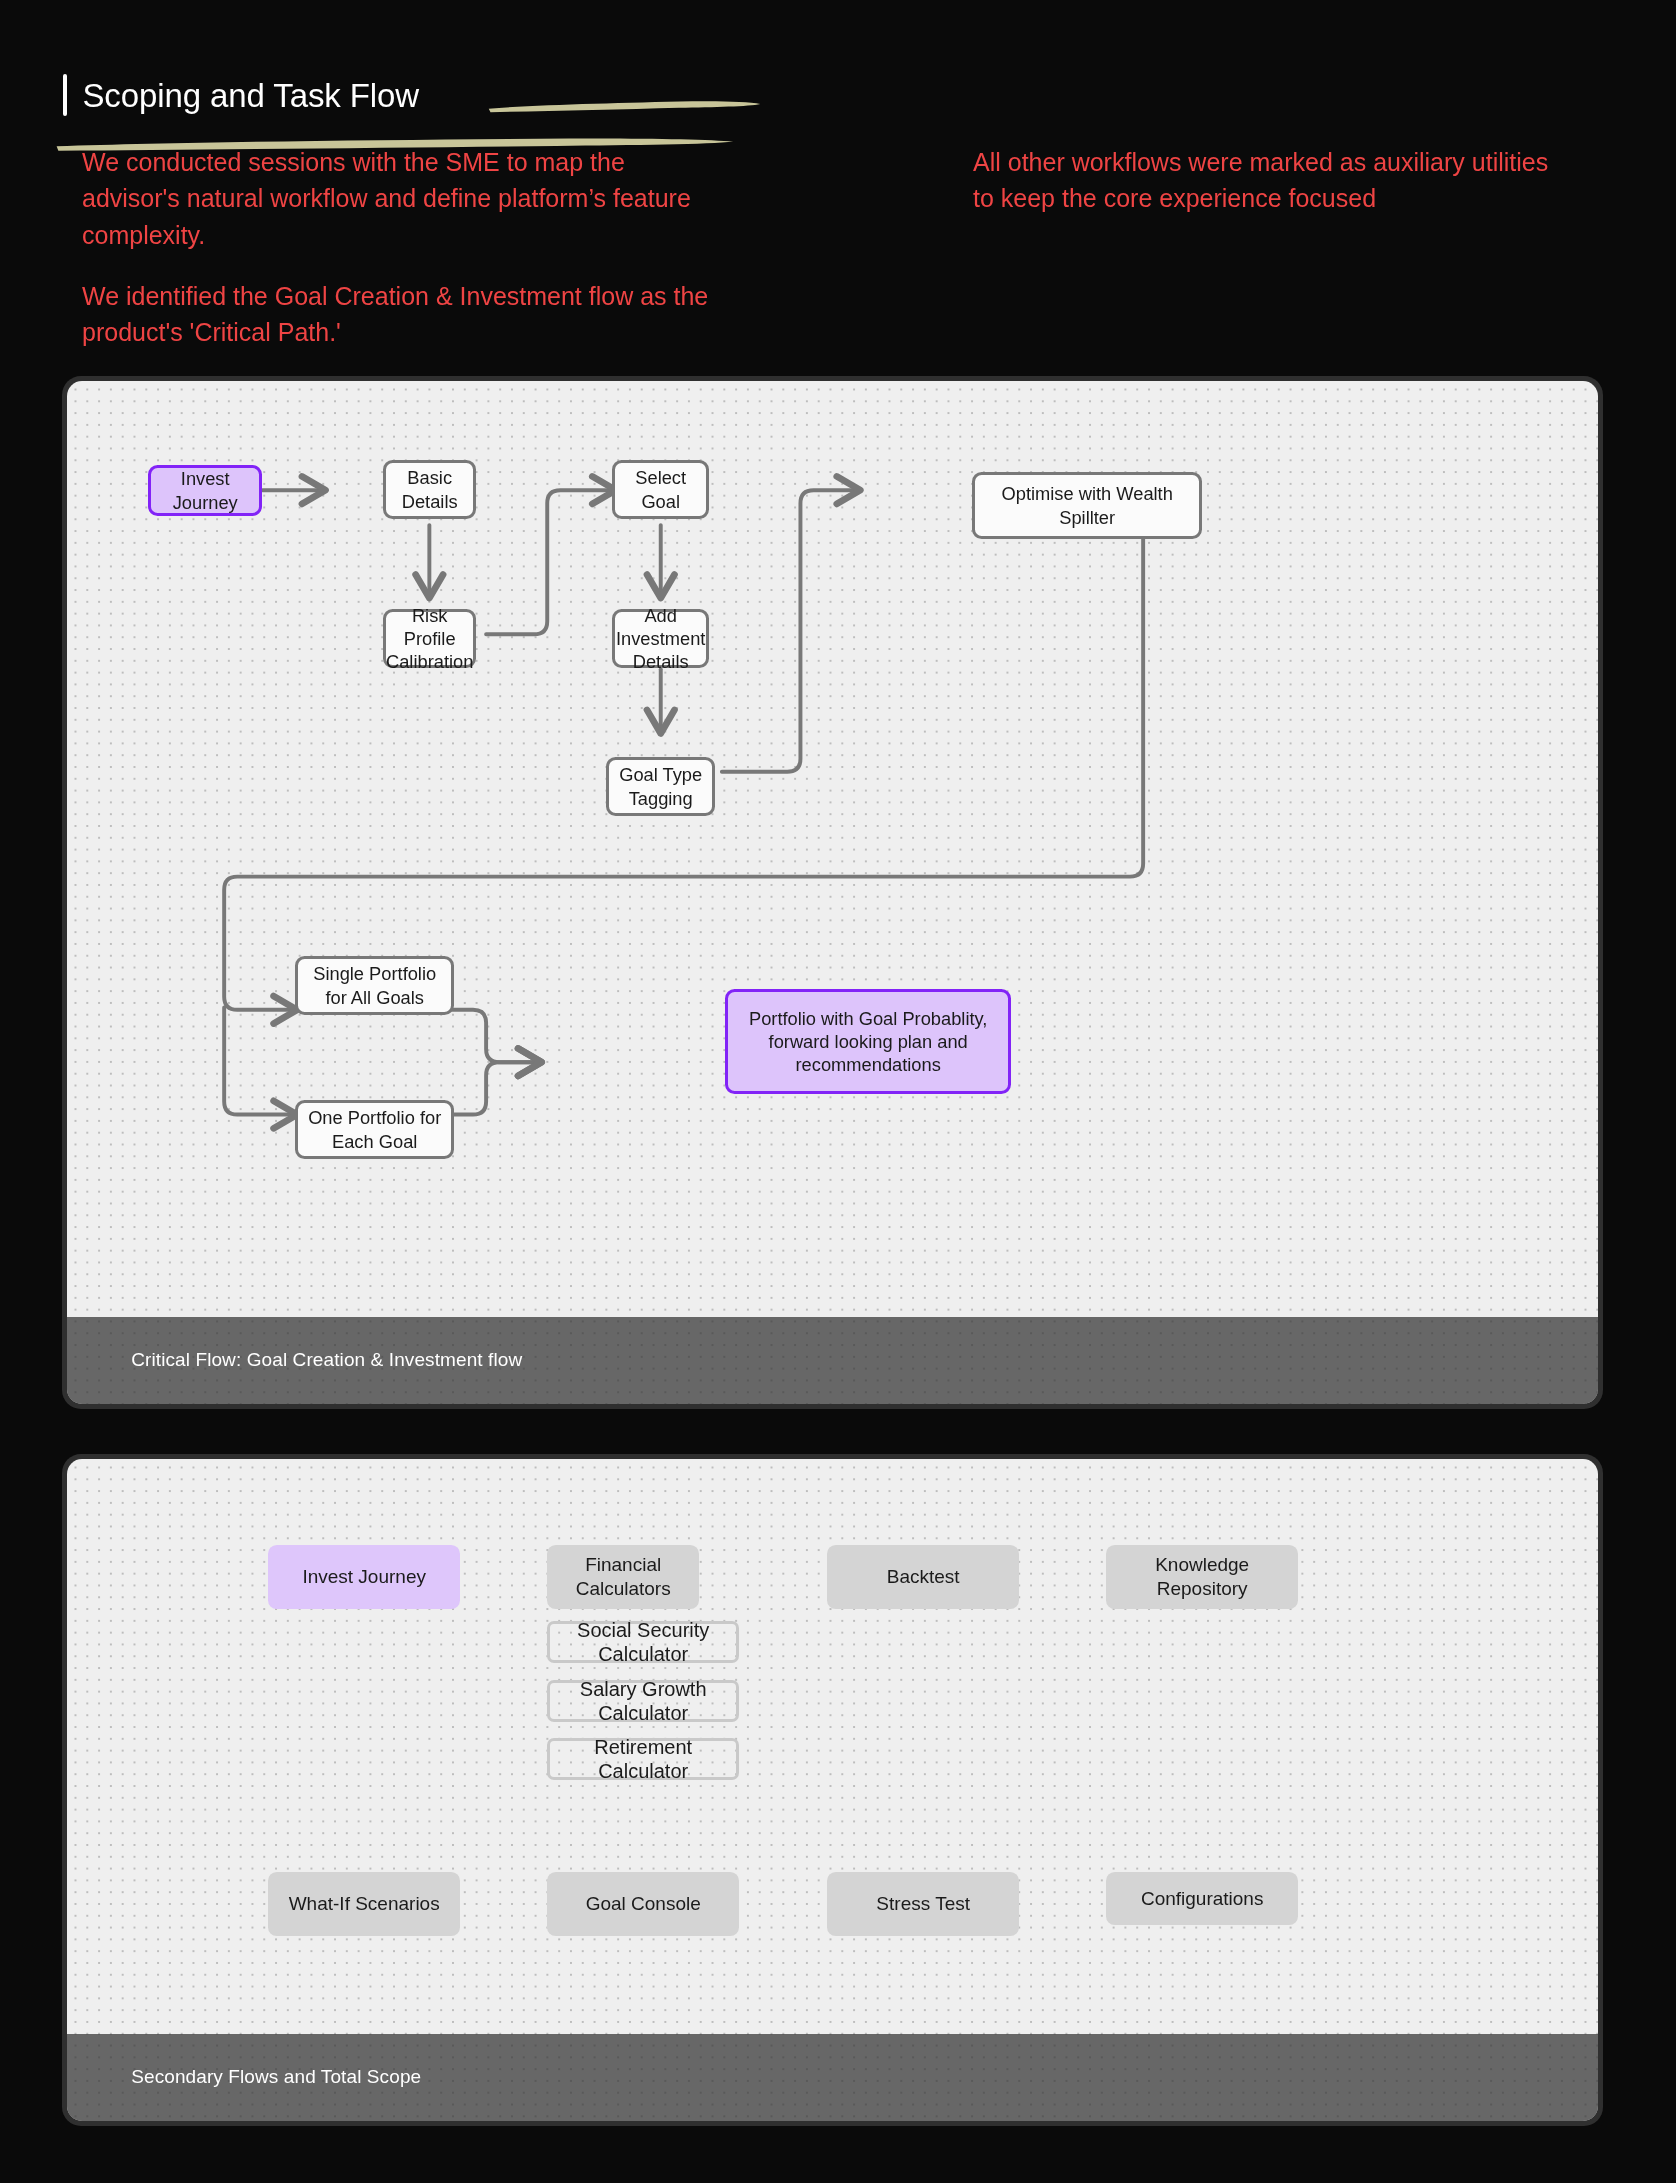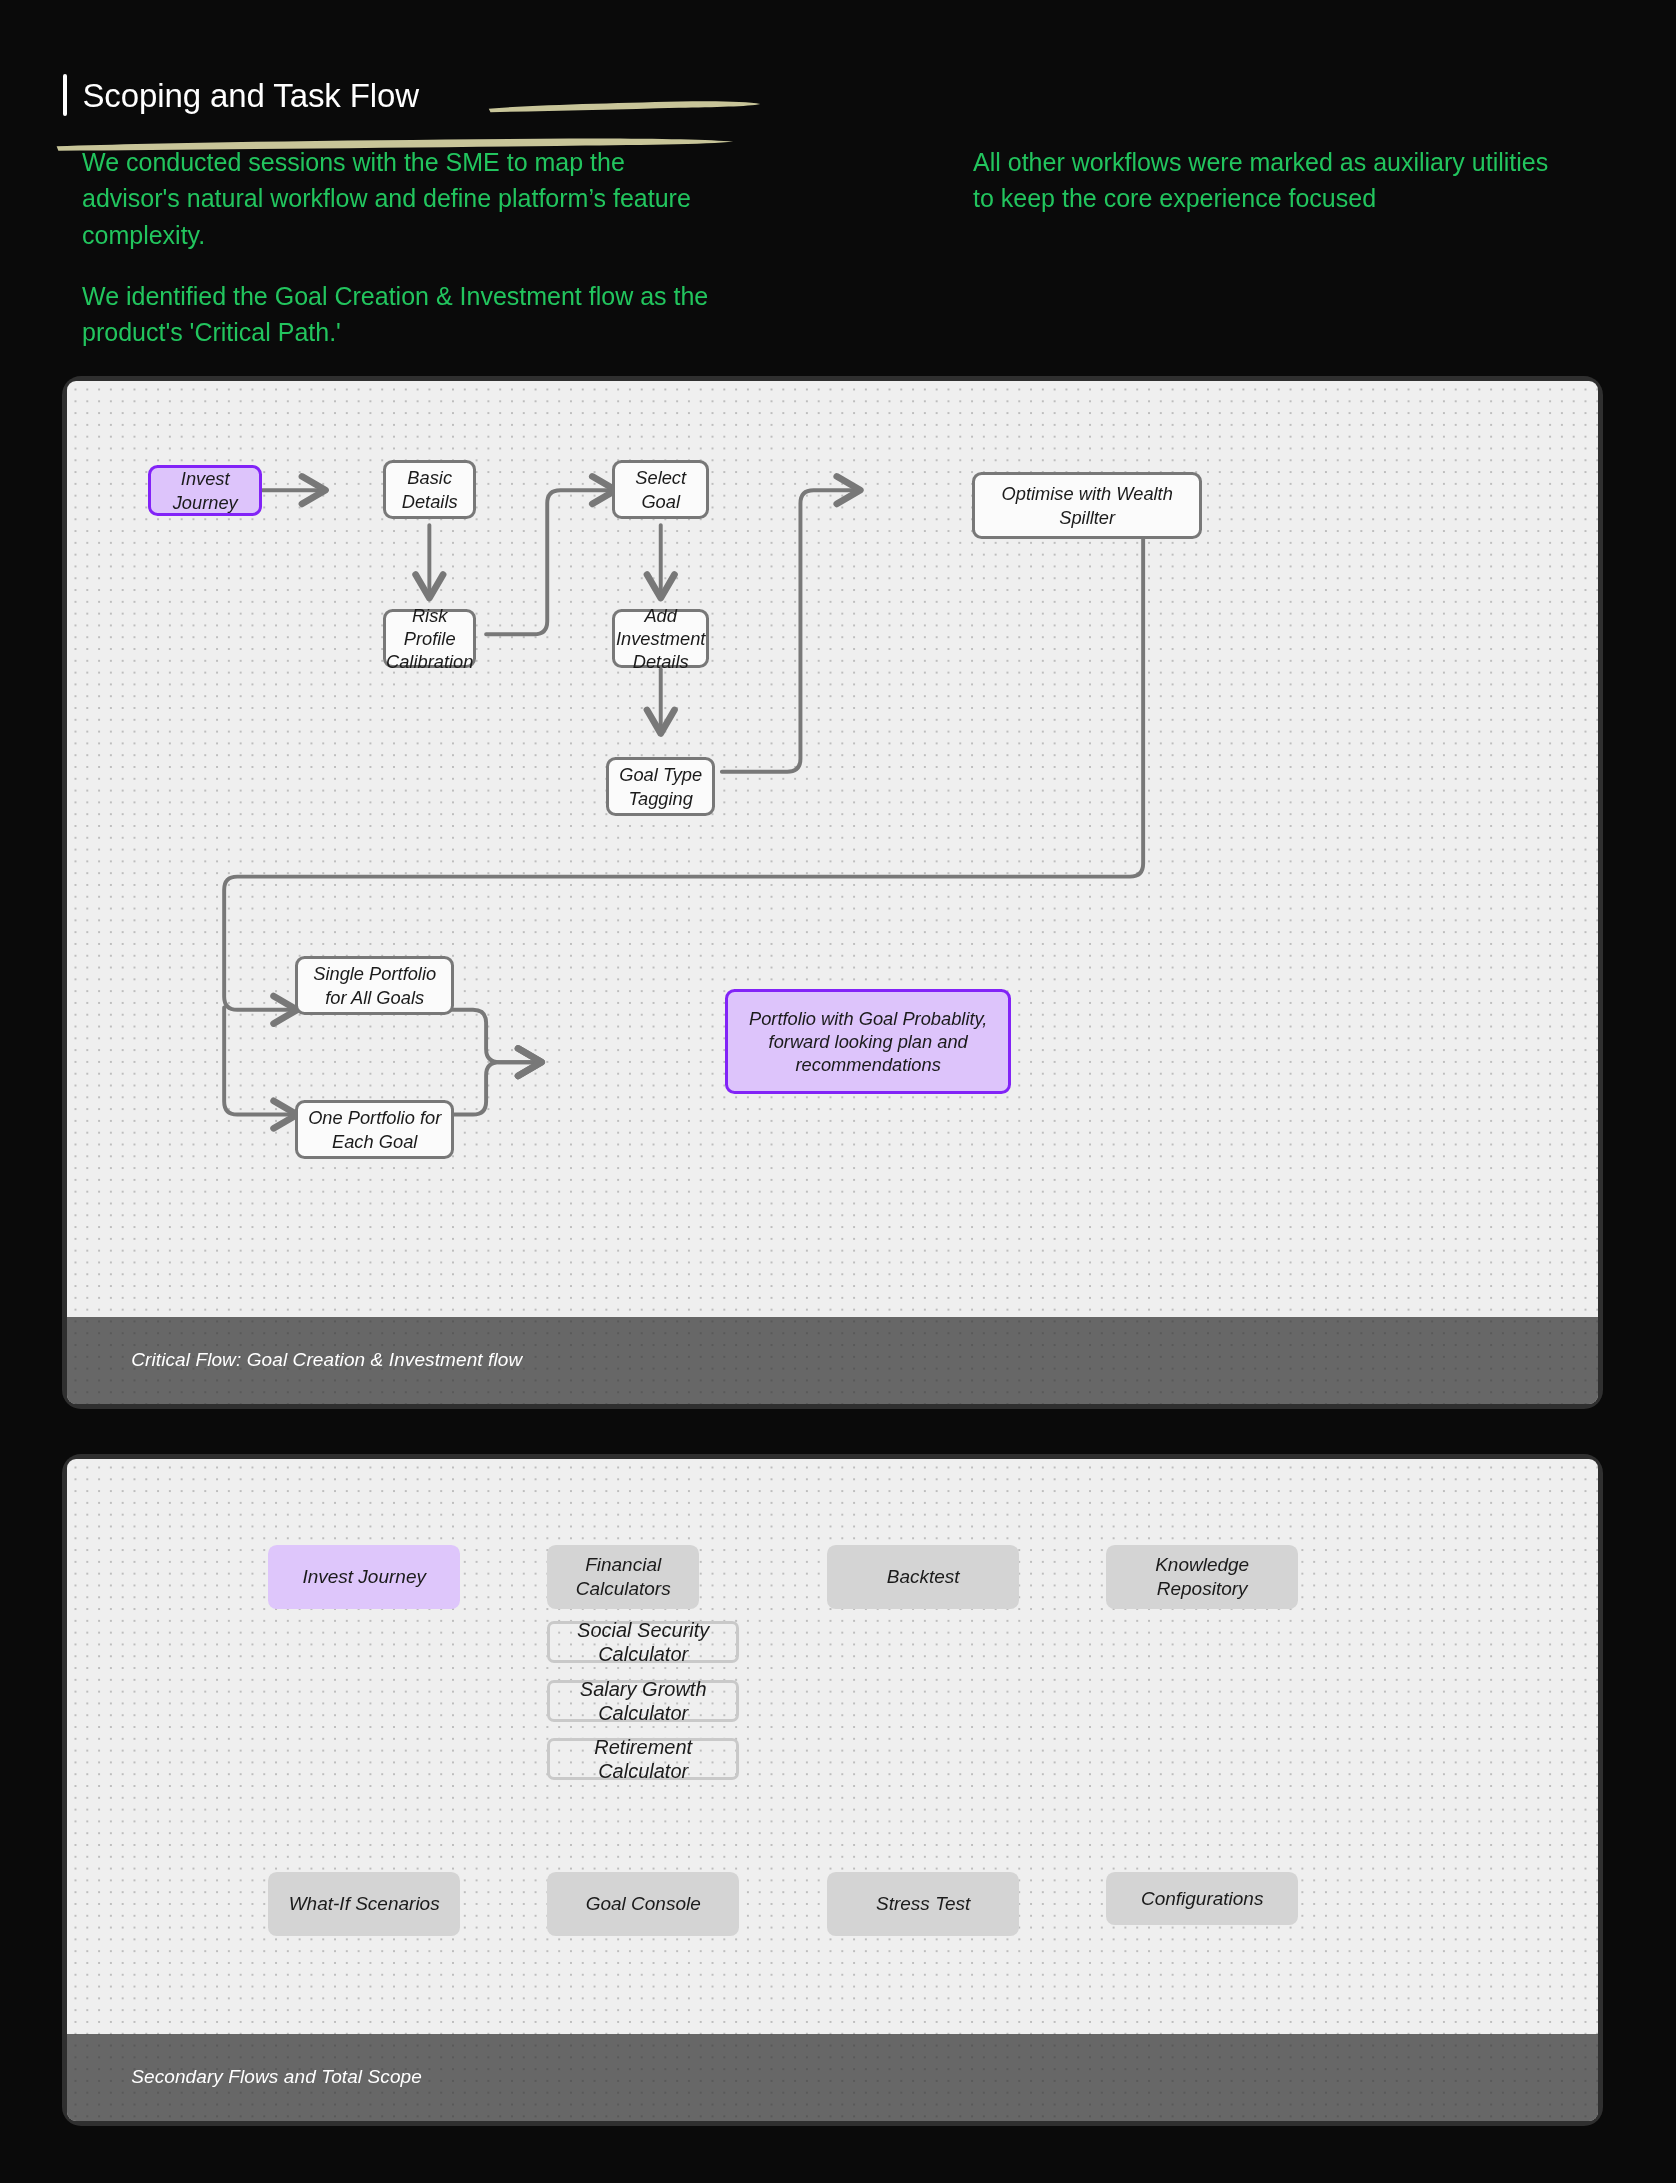--- a/index.html
+++ b/index.html
@@ -14,21 +14,21 @@
 
   
   .header{position:absolute;left:63px;top:74px;width:1506px;}
   .title-row{display:flex;align-items:center;gap:15px;}
   .title-accent{width:4.4px;height:42px;background:#ffffff;border-radius:2.6px;flex:none;}
   .title-text{color:#ffffff;font-size:33px;font-weight:400;letter-spacing:-0.1px;line-height:1;}
 
   .cols{display:flex;margin-top:28px;}
   .col-l{width:672px;margin-left:19px;}
   .col-r{width:620px;margin-left:245px;}
-  .para{color:#22c55e;font-size:25px;line-height:1.45;font-weight:400;margin:0 0 25px 0;position:relative;}
+  .para{color:#ef4444;font-size:25px;line-height:1.45;font-weight:400;margin:0 0 25px 0;position:relative;}
   .para.last{margin-bottom:0;}
   .hl-stroke{position:absolute;pointer-events:none;}
   .hl1{left:424px;top:24.5px;width:275px;height:15px;}
   .hl2{left:-8.7px;top:61px;width:681px;height:17.5px;}
 
   
   .card{
     position:absolute;
     background:#2f2f2f;
     border-radius:19px;
@@ -38,23 +38,22 @@
   }
   .card1{left:62px;top:376px;width:1541px;height:1033px;}
   .card2{left:62px;top:1454px;width:1541px;height:672px;}
 
   .canvas{
     position:relative;width:100%;height:100%;
     background-color:#efefef;
     background-image:radial-gradient(#bdbdbd 0.9px, transparent 0.9px);
     background-size:11.8px 11.8px;
     background-position:2.6px 2.6px;
-    border-radius:9px;
+    border-radius:15px;
     overflow:hidden;
-    font-style:italic;
   }
   .caption-bar{
     position:absolute;left:0;right:0;bottom:0;height:87px;
     background:rgba(50,50,50,0.72);
     display:flex;align-items:center;padding-left:28px;
   }
   .caption-text{
     color:#ffffff;font-size:19px;font-weight:400;margin-left:36px;letter-spacing:0.1px;
   }
 

